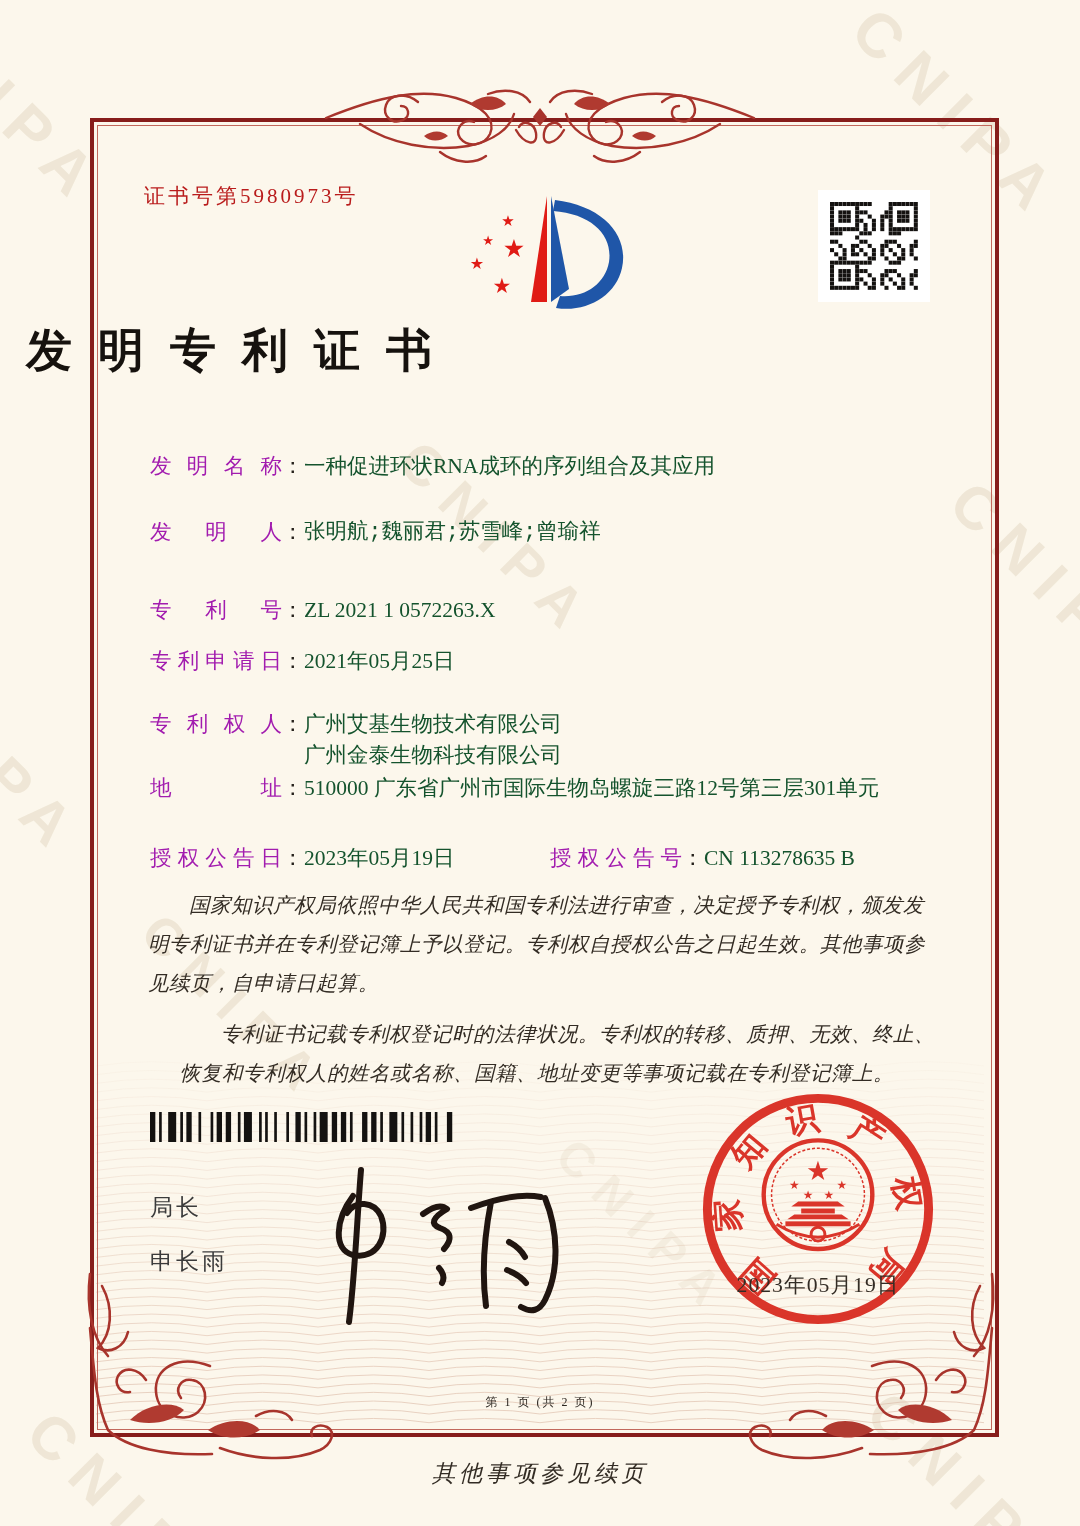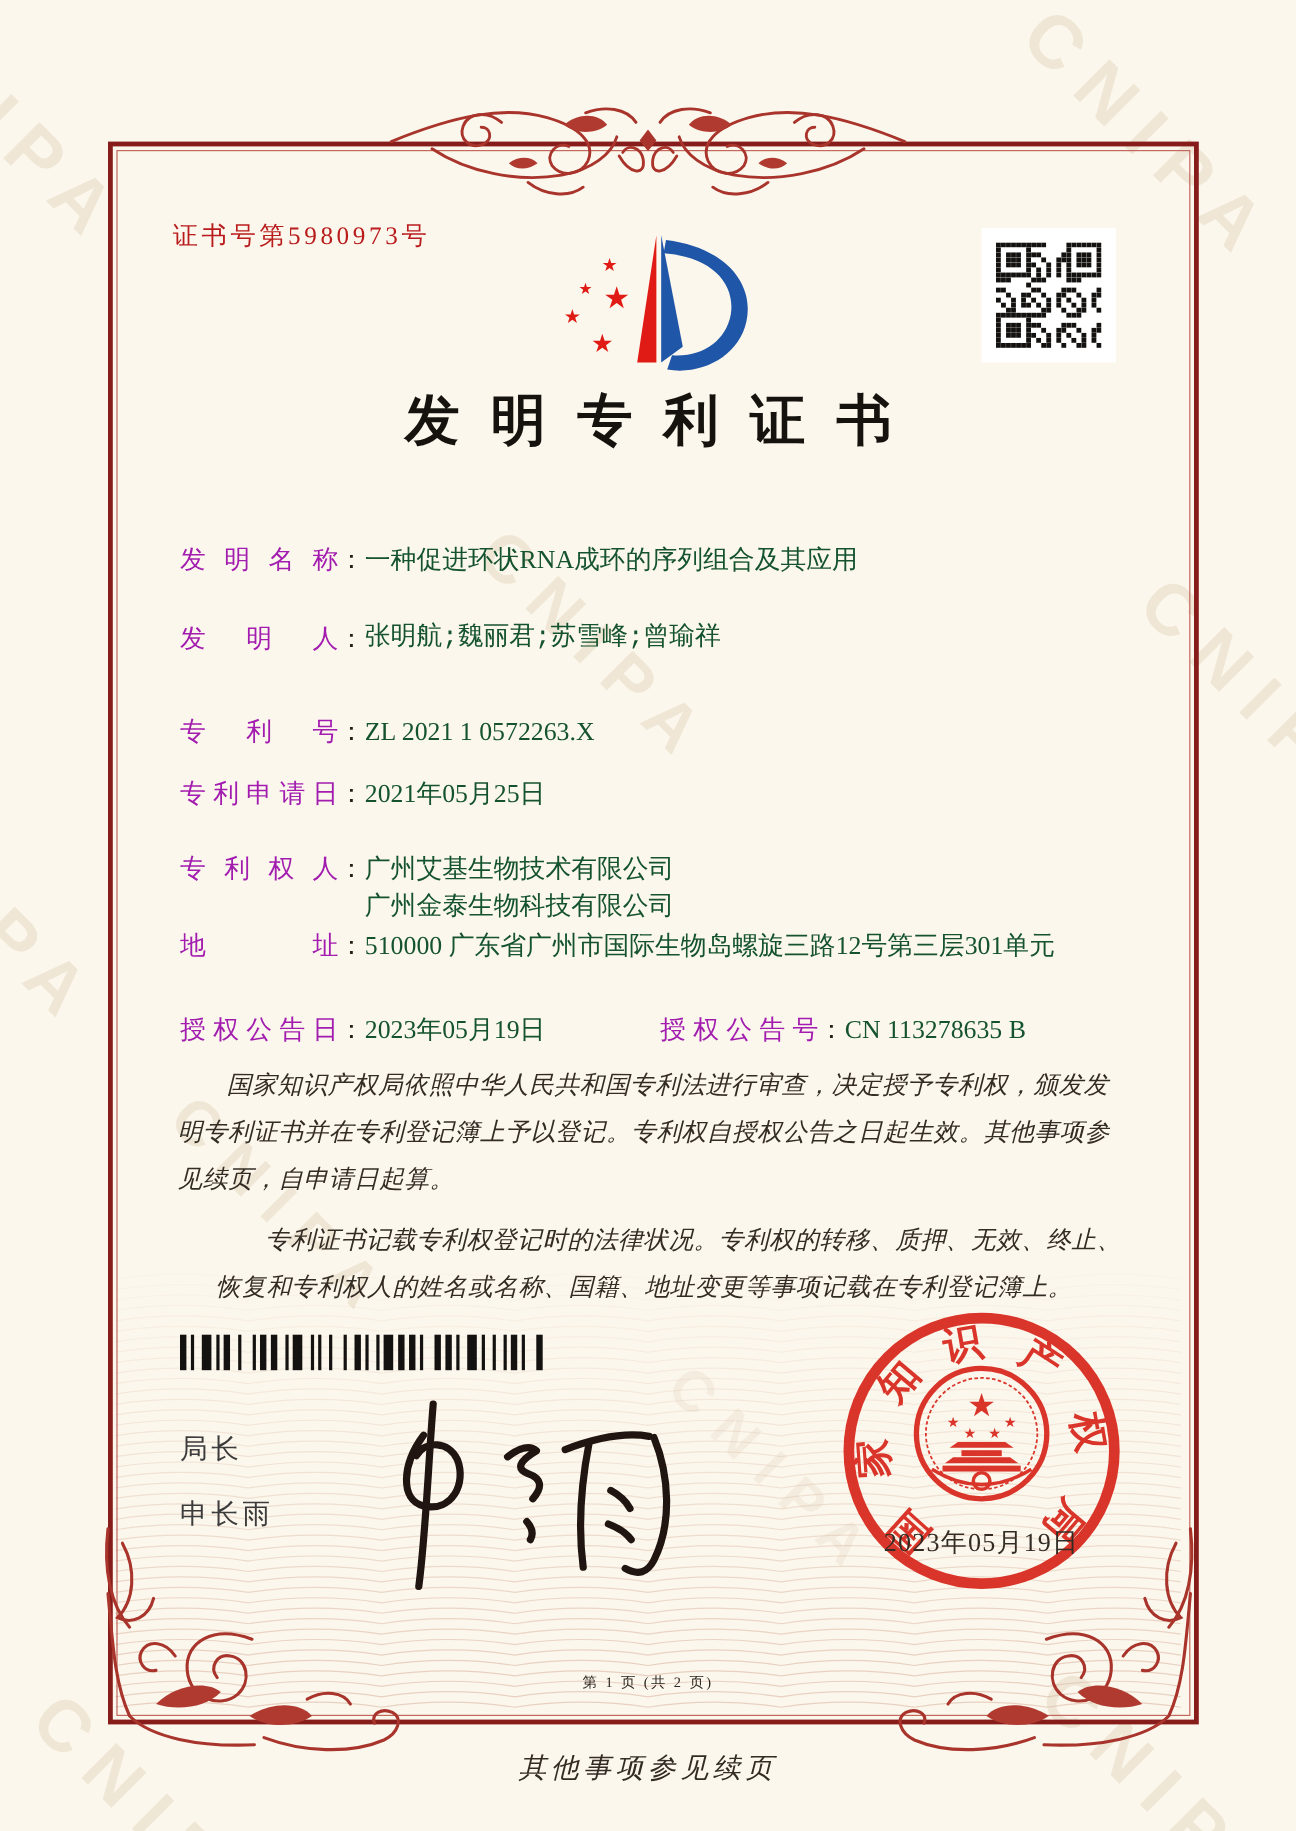--- a/index.html
+++ b/index.html
@@ -12,21 +12,21 @@
   
   .frame{position:absolute;left:90px;top:118px;width:901px;height:1311px;border:4px solid #871d1b;z-index:2;}
   .frame-inner{position:absolute;left:3px;top:3px;right:3px;bottom:3px;border:1px solid #c2685c;}
   .deco{position:absolute;z-index:3;}
   .guilloche{position:absolute;left:96px;top:1058px;z-index:1;}
   .content{position:absolute;z-index:4;}
   .cert-no{left:144px;top:182px;font-size:21px;letter-spacing:3px;color:#b91c1c;}
   .qr-box{left:818px;top:190px;width:112px;height:112px;background:#fff;display:flex;
           align-items:center;justify-content:center;}
   .logo{left:452px;top:184px;}
-  .title{left:0;top:320px;width:100%;text-align:center;font-size:46px;font-weight:700;
+  .title{left:0;top:320px;width:100%;text-align:left;font-size:46px;font-weight:700;
          letter-spacing:26px;text-indent:26px;color:#16120e;}
   .fields{left:150px;top:443px;width:790px;font-size:21.5px;}
   .frow{position:absolute;left:0;white-space:nowrap;}
   .flabel{display:inline-block;width:132px;text-align:justify;text-align-last:justify;
           vertical-align:top;color:#a21caf;}
   .fcolon{display:inline-block;width:22px;vertical-align:top;color:#26211b;}
   .fvalue{display:inline-block;max-width:600px;white-space:normal;vertical-align:top;
           line-height:31px;color:#14532d;}
   .fvalue.wide{width:580px;}
   .grant2{position:absolute;left:400px;top:0;white-space:nowrap;}

